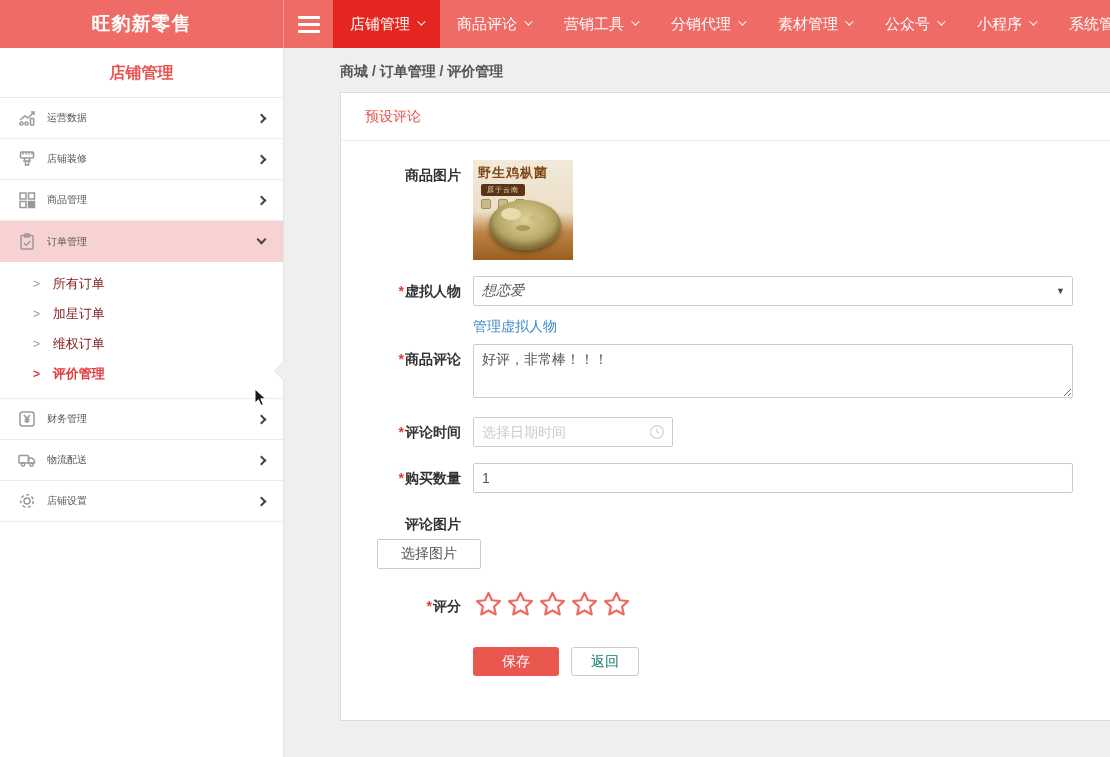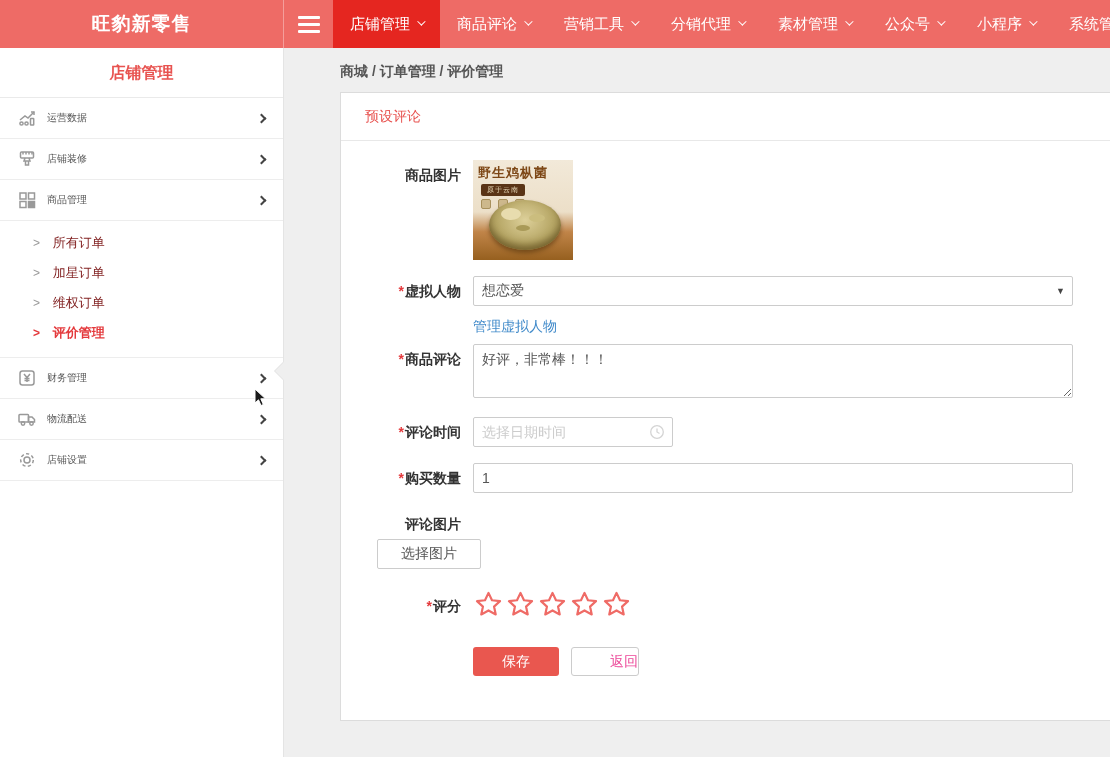--- a/index.html
+++ b/index.html
@@ -57,42 +57,42 @@
   .card-body { padding:19px 24px 28px 24px; }
   .form-row { display:flex; align-items:flex-start; margin-bottom:16px; }
   .form-label { width:96px; text-align:right; font-weight:bold; color:#333;
     line-height:30px; flex:none; white-space:nowrap; }
   .req { color:#e4393c; font-weight:bold; margin-right:1px; }
   .form-control-col { margin-left:12px; }
   .text-input, .select-box, .date-input {
     border:1px solid #ccc; border-radius:2px; height:30px; font-size:14px; color:#555;
     padding:0 8px; background:#fff; font-family:"Liberation Sans","DejaVu Sans",sans-serif; }
   .w-full { width:600px; }
-  .select-box { width:600px; display:flex; align-items:center; cursor:pointer; position:relative; }
+  .select-box { width:600px; display:flex; align-items:center; cursor:pointer; position:relative;font-style:italic; }
   .select-caret { position:absolute; right:7px; top:9px; font-size:9px; color:#444; }
   .select-caret::before { content:"▼"; }
   .link { color:#428bca; font-size:14px; margin-top:12px; display:inline-block;
     text-decoration:none; cursor:pointer; }
   textarea.comment-area { width:600px; height:54px; border:1px solid #ccc; border-radius:2px;
     font-size:14px; color:#555; padding:6px 8px; resize:both;
     font-family:"Liberation Sans","DejaVu Sans",sans-serif; }
   .date-wrap { position:relative; }
   .date-input { width:200px; padding-right:30px; }
   .date-input::placeholder { color:#ccc; }
   .clock-icon { position:absolute; right:8px; top:7px; }
   .btn-choose { height:30px; padding:0 23px; background:#fff; border:1px solid #ccc;
     border-radius:2px; font-size:14px; color:#555; cursor:pointer;
     font-family:"Liberation Sans","DejaVu Sans",sans-serif; }
   .stars { display:flex; gap:1px; margin-top:-2px; }
   .star { cursor:pointer; line-height:0; }
   .btn-row { margin-top:26px; }
   .btn { height:29px; border-radius:3px; font-size:14px; cursor:pointer; border:none;
     font-family:"Liberation Sans","DejaVu Sans",sans-serif; }
   .btn-save { width:86px; background:#e9574f; color:#fff; margin-right:8px; }
-  .btn-back { width:68px; background:#fff; border:1px solid #ccc; color:#ec4899;text-align:right; }
+  .btn-back { width:68px; background:#fff; border:1px solid #ccc; color:#0f766e; }
   
   .prod-img { width:100px; height:100px; position:relative; overflow:hidden; cursor:pointer;
     background:linear-gradient(180deg,#f2e9d9 0%,#ecdfc8 52%,#c08448 72%,#96601f 100%); }
   .pi-title { font-family:"DejaVu Serif", serif; color:#7d4716; font-weight:bold;
     font-size:13px; padding:4px 2px 0 5px; letter-spacing:1px; white-space:nowrap; }
   .pi-badge { background:#5a3416; color:#e8d9b8; font-size:7px; width:44px; text-align:center;
     border-radius:2px; margin:2px 0 0 8px; padding:1px 0; letter-spacing:1px; }
   .pi-stamps { margin:3px 0 0 8px; display:flex; gap:7px; }
   .pi-stamps i { width:10px; height:10px; background:#cdb88c; border:1px solid #a8905c;
     border-radius:2px; }
@@ -187,20 +187,31 @@
         <rect x="3" y="3" width="6" height="6"></rect>
           <rect x="11.5" y="3" width="6" height="6"></rect>
         <rect x="3" y="11.5" width="6" height="6"></rect>
         <rect x="11.5" y="11.5" width="6" height="6" fill="#999"></rect>
       </svg>
     </span>
     <span class="mi-label">商品管理</span>
     <i class="chev right"></i>
   </div>
 
+  <div class="menu-item open">
+    <span class="mi-icon">
+      <svg width="20" height="20" viewBox="0 0 20 20">
+        <rect x="4" y="3.5" width="12" height="13.5" rx="1"></rect>
+        <rect x="7.5" y="2" width="5" height="3" rx="0.8"></rect>
+        <path d="M7 11l2.2 2.2L13.5 9"></path>
+      </svg>
+    </span>
+    <span class="mi-label">订单管理</span>
+    <i class="chev down"></i>
+  </div>
 
   <div class="submenu">
     <div class="submenu-item">
       <span>所有订单</span>
     </div>
     <div class="submenu-item">
       <span>加星订单</span>
     </div>
     <div class="submenu-item">
       <span>维权订单</span>

